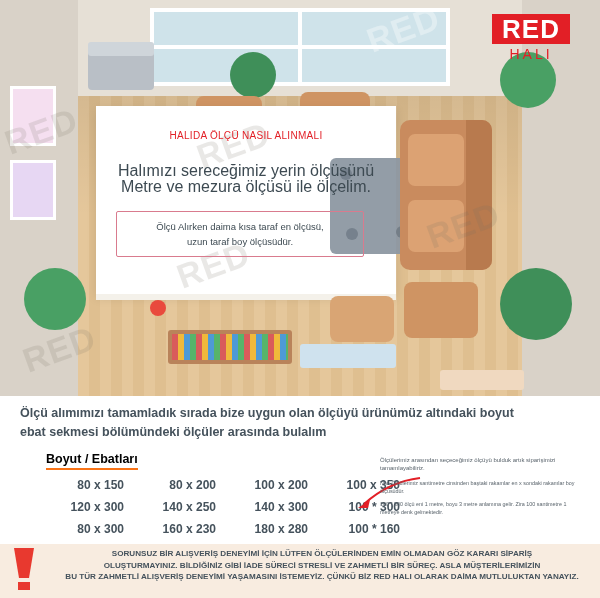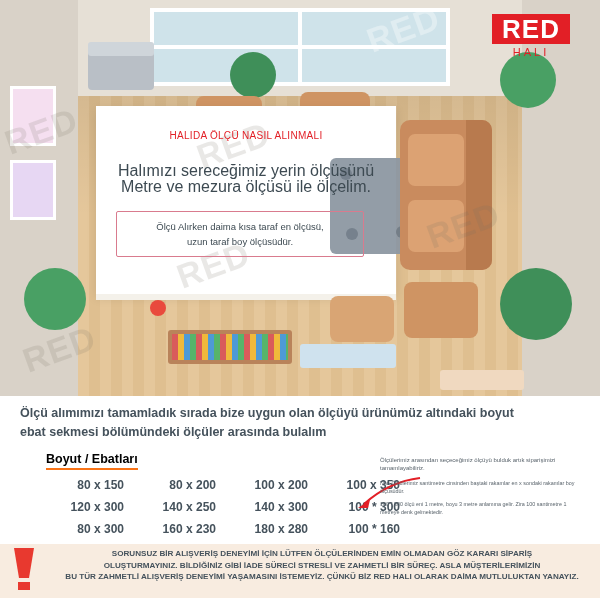--- a/index.html
+++ b/index.html
@@ -125,21 +125,21 @@
   }
 
   
   .logo {
     position:absolute; right:14px; top:14px; width:110px; text-align:center;
   }
   .logo-red {
     background:#e21f26; color:#fff; font-weight:bold; font-size:26px;
     letter-spacing:1px; padding:1px 10px; display:inline-block; line-height:28px;
   }
-  .logo-sub { color:#e21f26; font-size:11px; letter-spacing:3px; margin-top:2px;}
+  .logo-sub { color:#e21f26; font-size:14px; letter-spacing:3px; margin-top:2px;}
 
   
   .bottom { position:absolute; left:0; top:396px; width:600px; height:202px; background:#fff; }
   .lead {
     position:absolute; left:20px; top:8px; width:560px;
     color:#45525c; font-size:12.5px; line-height:19px; font-weight:bold;
   }
   .sizes-title {
     position:absolute; left:46px; top:56px;
     color:#000000; font-size:12.5px; font-weight:bold;

